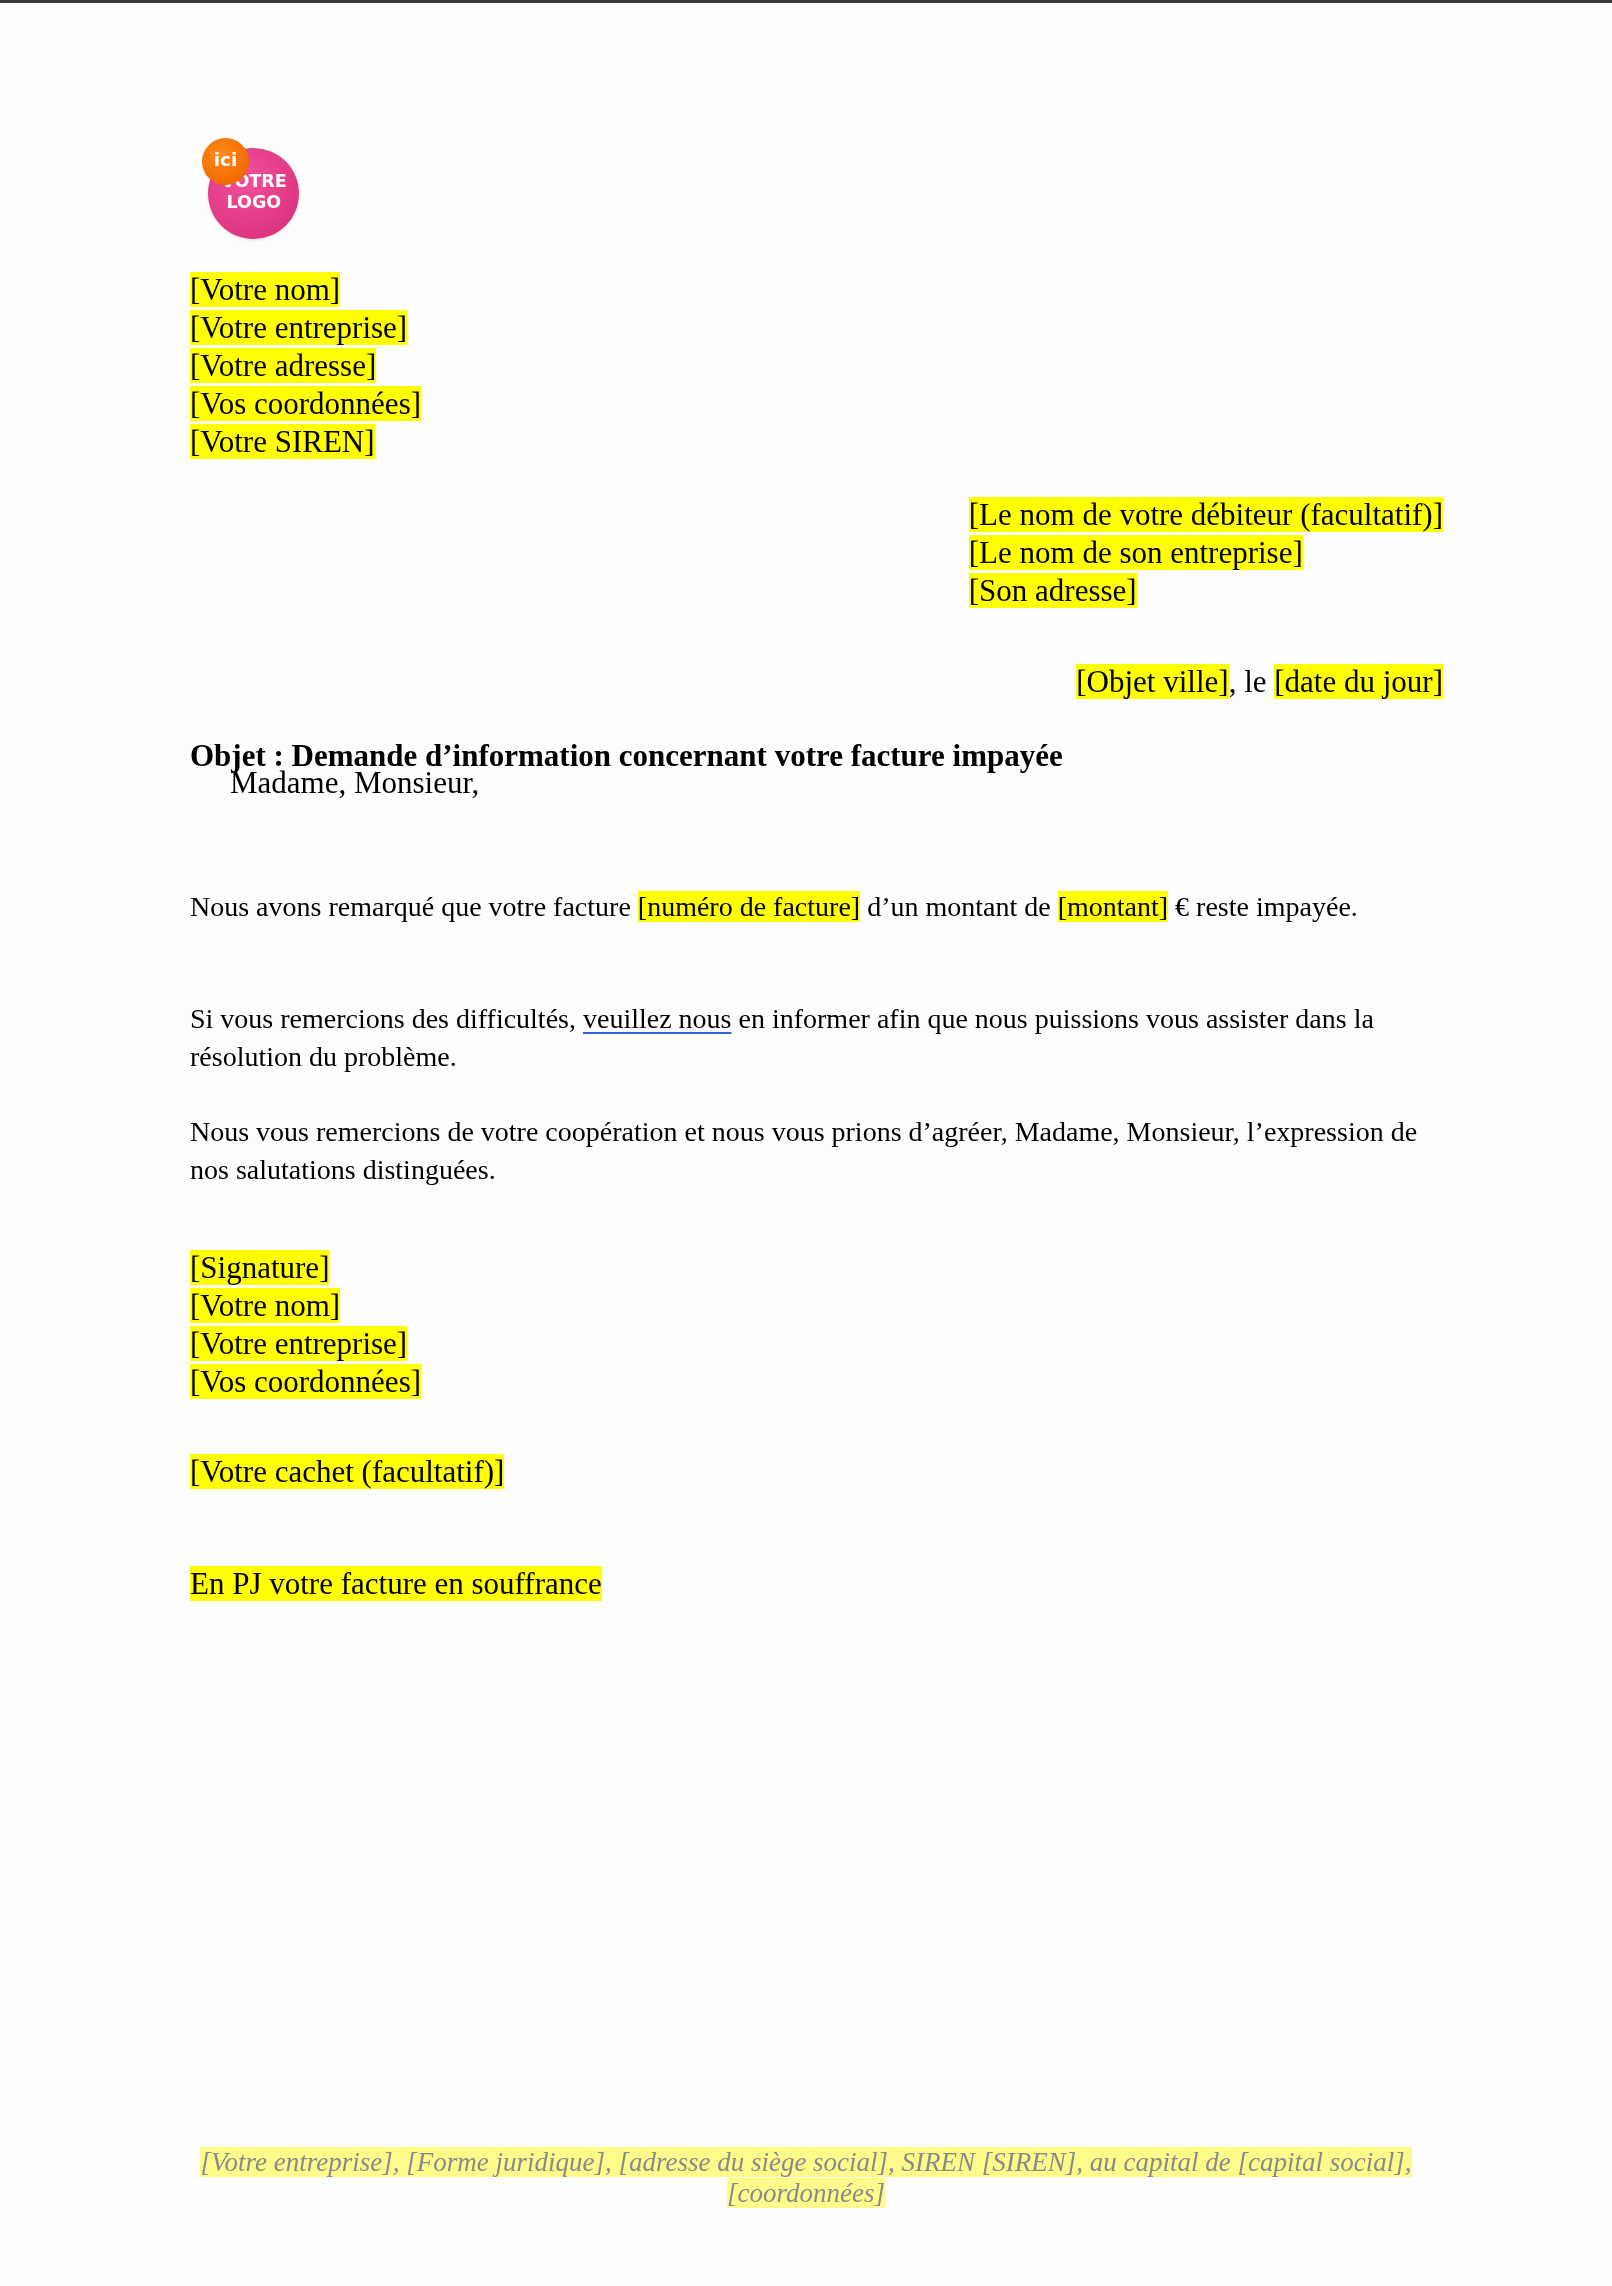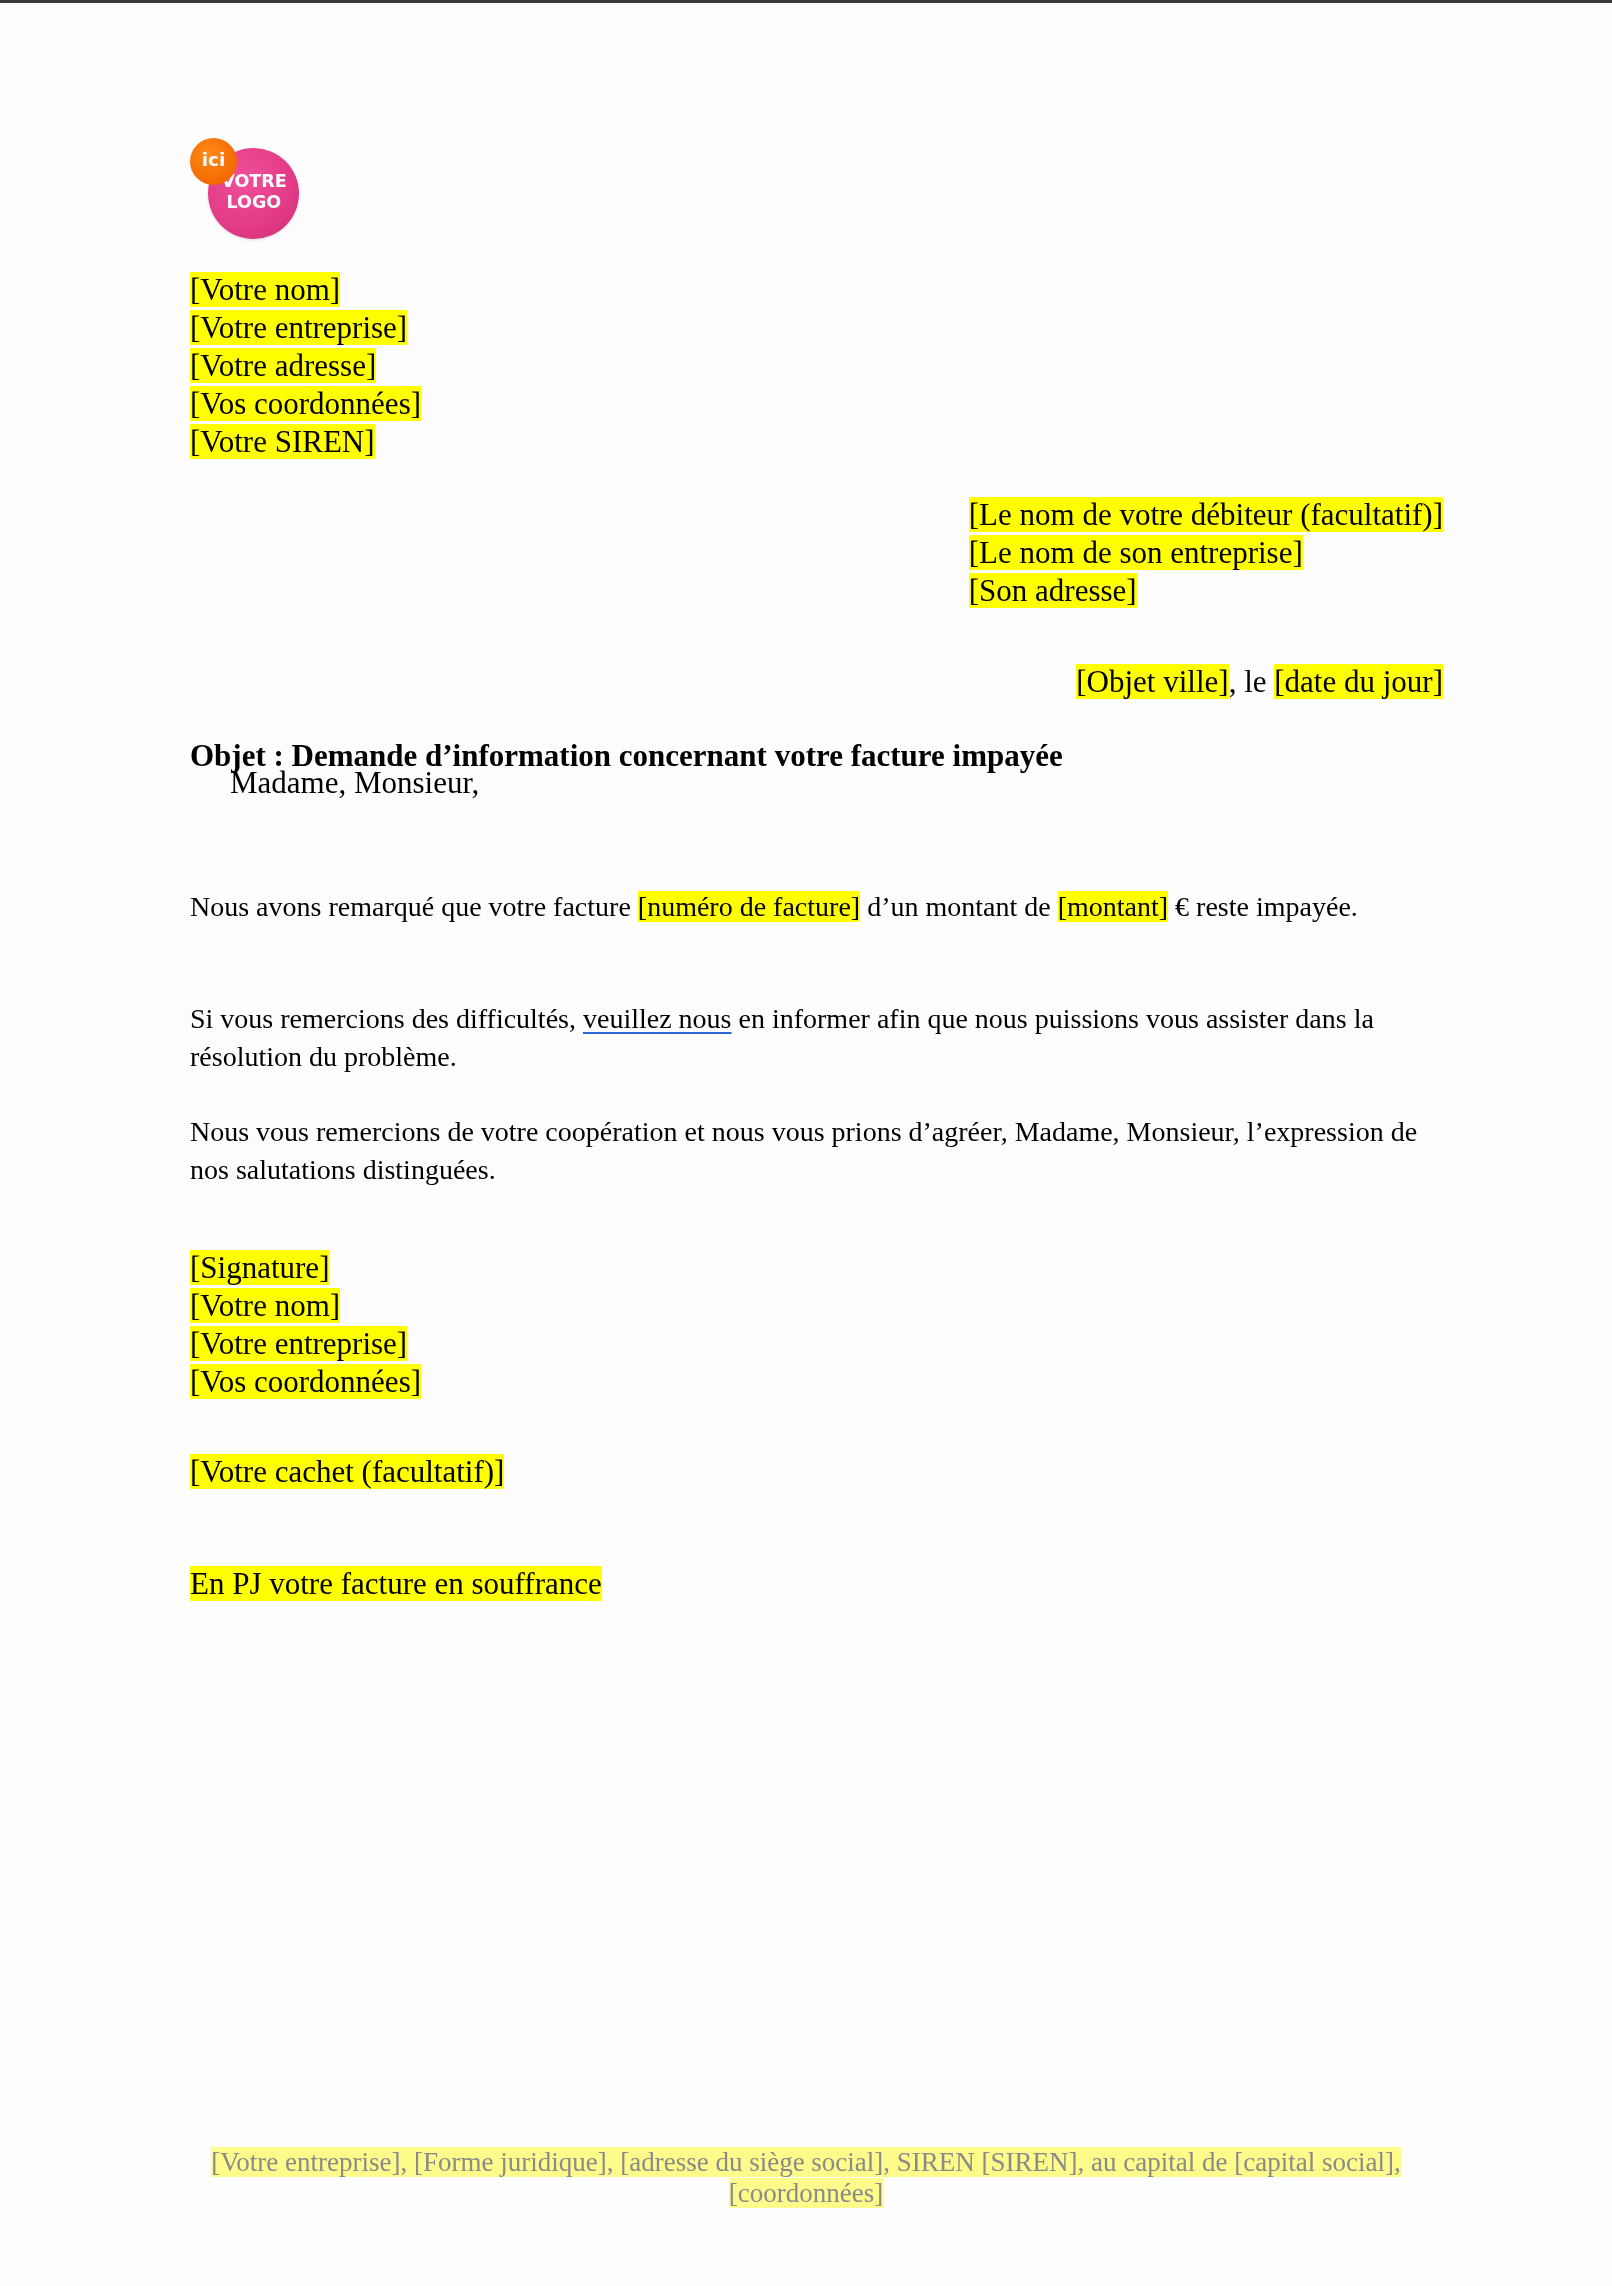--- a/index.html
+++ b/index.html
@@ -26,29 +26,29 @@
     position: absolute; left: 18.4px; top: 9.7px; width: 91px; height: 91px; border-radius: 50%;
     background: radial-gradient(circle at 40% 35%, #f0509a 0%, #e23a86 60%, #d02c76 100%);
     box-shadow: 0 1px 2.9px rgba(0,0,0,0.15);
   }
   .logo .pink .txt {
     position: absolute; left: 0; right: 0; top: 23px; text-align: center;
     font-family: "DejaVu Sans", "Liberation Sans", sans-serif; color: #fff;
     font-size: 17.5px; line-height: 21.3px; font-weight: 600;
   }
   .logo .orange {
-    position: absolute; left: 0; top: 0; width: 47px; height: 47px; border-radius: 50%;
+    position: absolute; left: 12px; top: 0; width: 47px; height: 47px; border-radius: 50%;
     background: radial-gradient(circle at 40% 35%, #ff8a1a 0%, #f26a00 70%, #e05a00 100%);
     color: #fff; text-align: center; line-height: 43px;
     font-family: "DejaVu Sans", "Liberation Sans", sans-serif; font-size: 18.4px; font-weight: bold;
   }
 
   .footer {
     position: absolute; left: 190px; width: 1232px; top: 2147px; text-align: center;
-    font-size: 27px; line-height: 31px; color: #8a8a8a;
+    font-size: 27px; line-height: 31px; color: #8a8a8a; font-style: italic;
   }
   .footer .fhl { background: #fdfb8a; }
 </style>
 </head>
 <body>
 
 <div class="topbar"></div>
 
 <div class="logo">
   <div class="pink">

